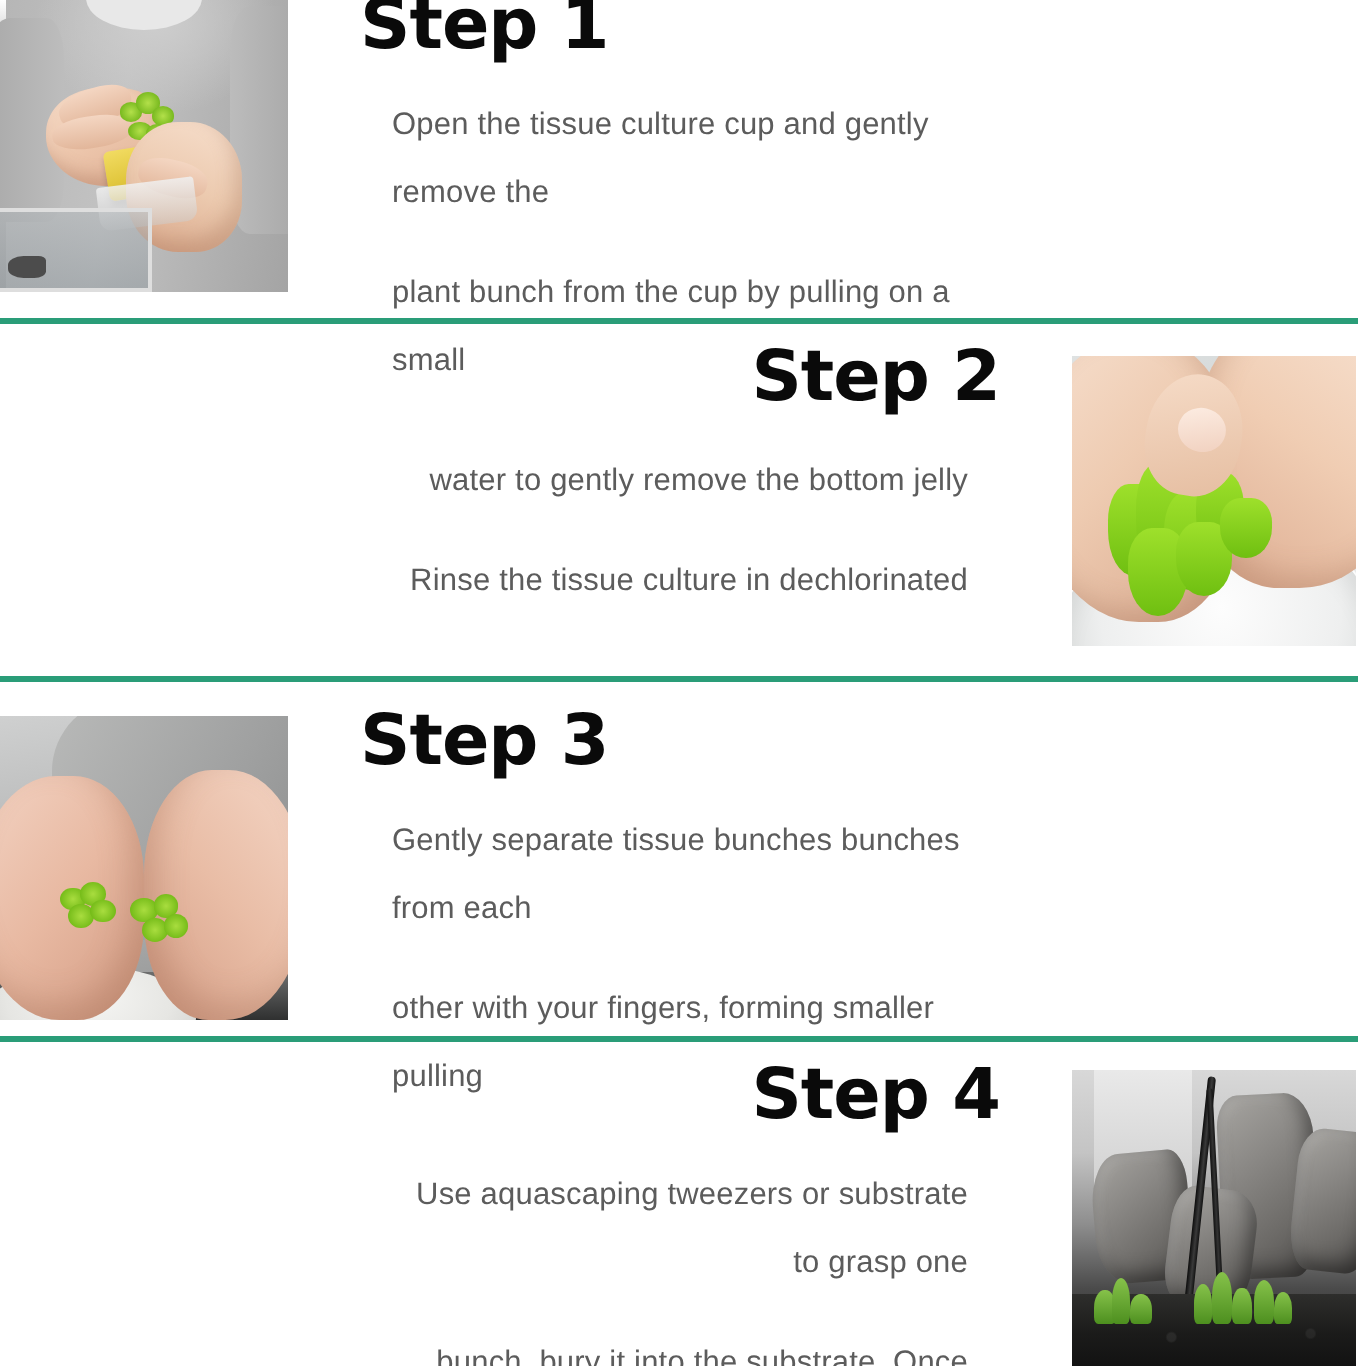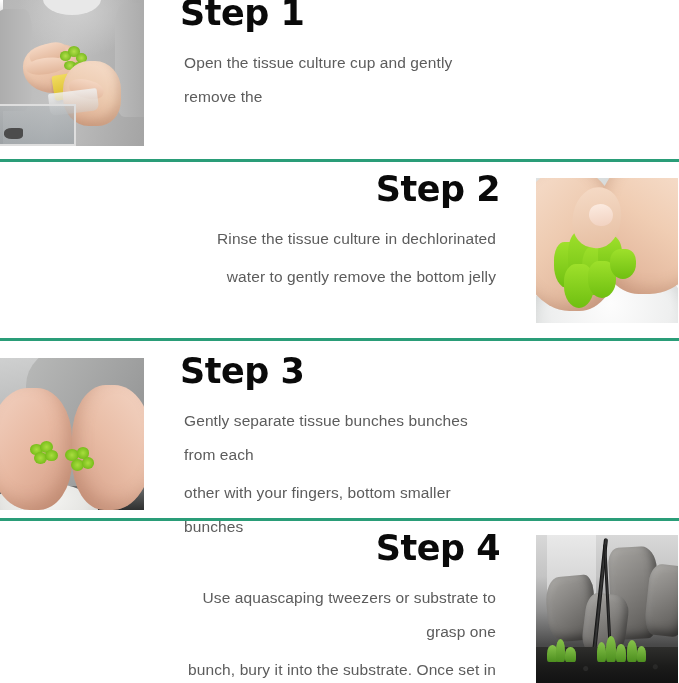--- a/index.html
+++ b/index.html
@@ -65,21 +65,21 @@
     letter-spacing: -0.5px;
     margin: 0;
     white-space: nowrap;
   }
   .body-text {
     font-family: "Liberation Sans", sans-serif;
     font-weight: 400;
     font-size: 15.5px;
     line-height: 34px;
     color: #5c5c5c;
-    margin: 4px;
+    margin: 16px;
     letter-spacing: 0.1px;
   }
   .align-left  { text-align: left; }
   .align-right { text-align: right; }
 
   
   .p1-bg {
     position: absolute; inset: 0;
     background:
       linear-gradient(180deg,#ffffff 0%,#f2f2f2 4%,#e3e3e3 8%,#cdcdcd 14%,#bdbdbd 22%,#b4b4b4 55%,#aeaeae 78%,#a8a8a8 100%);
@@ -319,20 +319,21 @@
         <div class="p1-cuprim"></div>
         <div class="p1-tank">
           <div class="p1-tank-obj"></div>
         </div>
       </div>
     </div>
 
     <div class="textcol align-left" style="left:180px; top:-6px; width:320px;">
       <h2 class="heading">Step 1</h2>
       <p class="body-text" style="margin-top:14px;">Open the tissue culture cup and gently remove the</p>
+      <p class="body-text">plant bunch from the cup by pulling on a small</p>
     </div>
   </div>
 
   <div class="divider" style="top:159px;"></div>
 
   <div class="step" style="top:162px; height:224px;">
 
     <div class="photo" style="left:536px; top:16px; width:142px; height:145px;">
       <div class="photo-inner">
         <div class="p2-bg"></div>
@@ -349,22 +350,22 @@
           <span style="left:38%; top:40%; width:28%; height:44%;"></span>
           <span style="left:60%; top:26%; width:26%; height:36%;"></span>
         </div>
         <div class="p2-thumb"></div>
         <div class="p2-nail"></div>
       </div>
     </div>
 
     <div class="textcol align-right" style="left:180px; top:8px; width:320px;">
       <h2 class="heading">Step 2</h2>
+      <p class="body-text">water to gently remove the bottom jelly</p>
       <p class="body-text" style="margin-top:14px;">Rinse the tissue culture in dechlorinated</p>
-      <p class="body-text">water to gently remove the bottom jelly</p>
     </div>
   </div>
 
   <div class="divider" style="top:338px;"></div>
 
   <div class="step" style="top:341px; height:199px;">
 
     <div class="photo" style="left:0; top:17px; width:144px; height:152px;">
       <div class="photo-inner">
         <div class="p3-bg"></div>
@@ -384,21 +385,21 @@
           <span style="left:38%; top:4%;  width:40%; height:42%;"></span>
           <span style="left:20%; top:46%; width:42%; height:44%;"></span>
           <span style="left:54%; top:40%; width:38%; height:42%;"></span>
         </div>
       </div>
     </div>
 
     <div class="textcol align-left" style="left:180px; top:11px; width:320px;">
       <h2 class="heading">Step 3</h2>
       <p class="body-text" style="margin-top:14px;">Gently separate tissue bunches bunches from each</p>
-      <p class="body-text">other with your fingers, bottom smaller bunches</p>
+      <p class="body-text">other with your fingers, forming smaller pulling</p>
     </div>
   </div>
 
   <div class="divider" style="top:518px;"></div>
 
   <div class="step" style="top:521px; height:194px;">
 
     <div class="photo" style="left:536px; top:14px; width:142px; height:148px;">
       <div class="photo-inner">
         <div class="p4-bg"></div>

